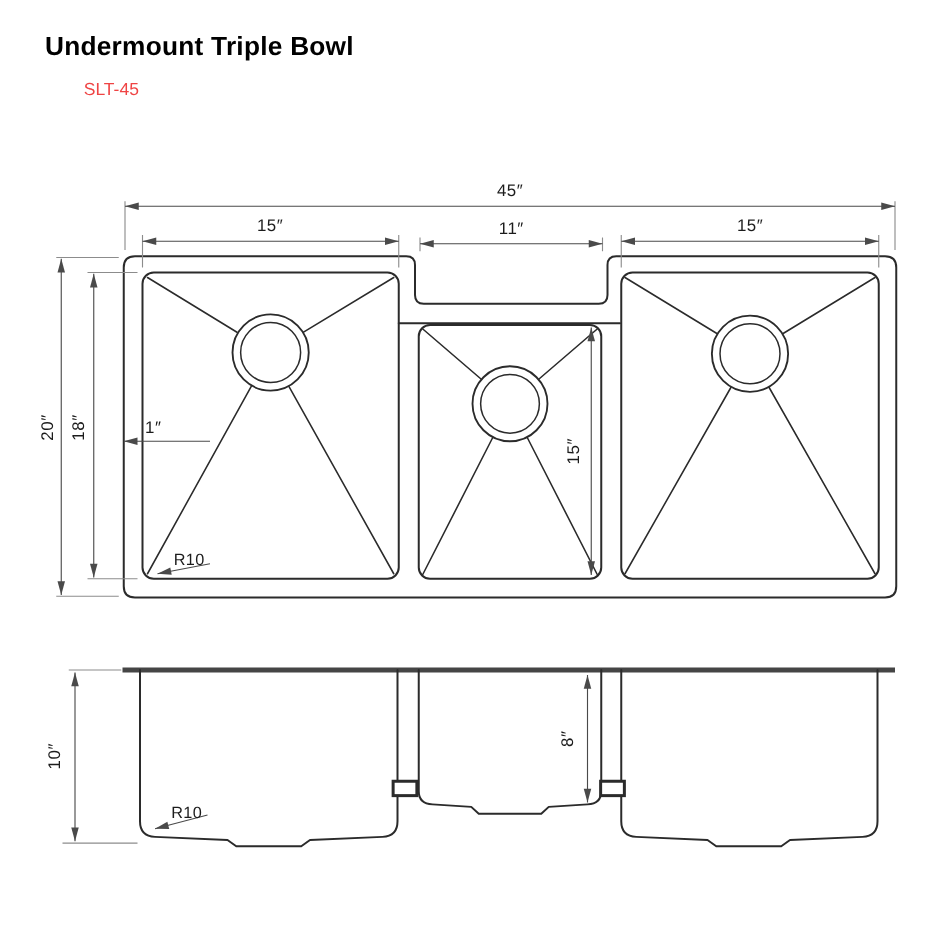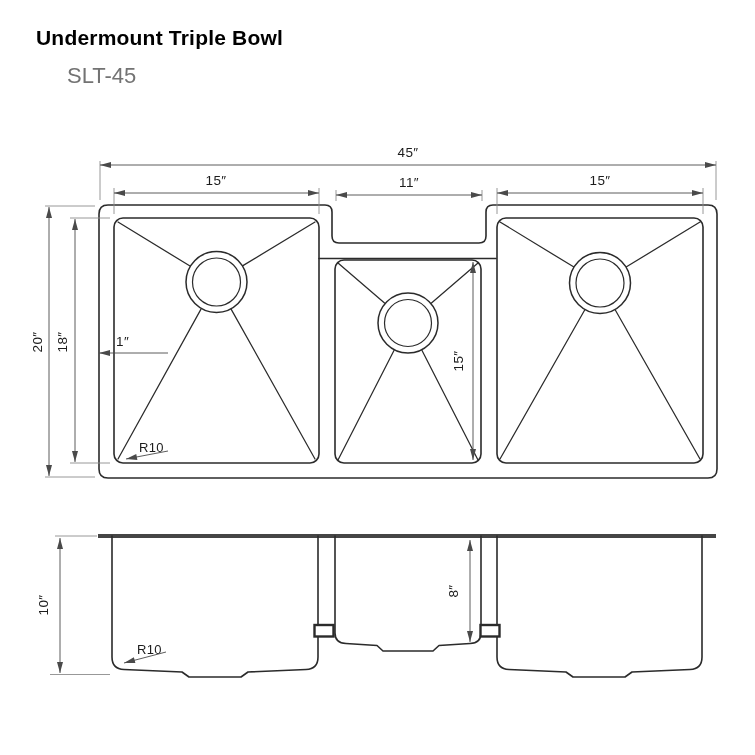--- a/index.html
+++ b/index.html
@@ -1,20 +1,20 @@
 <!DOCTYPE html>
 <html><head>
 <meta charset="utf-8">
 <style>
   html,body{margin:0;padding:0;background:#ffffff;}
   .page{position:relative;width:755px;height:755px;background:#ffffff;overflow:hidden;
         font-family:"Liberation Sans", sans-serif;}
   .title{position:absolute;left:36px;top:26px;font-size:21px;font-weight:700;color:#000;
          letter-spacing:.2px;}
-  .model{position:absolute;left:67px;top:63px;font-size:22px;font-weight:400;color:#737373;}
+  .model{position:absolute;left:67px;top:63px;font-size:14px;font-weight:400;color:#ef4444;}
   svg{position:absolute;left:0;top:0;}
   .outline{fill:none;stroke:#2b2b2b;stroke-width:1.6;stroke-linejoin:round;stroke-linecap:round;}
   .xline{fill:none;stroke:#2b2b2b;stroke-width:1.25;stroke-linecap:round;}
   .circ-outer{fill:none;stroke:#2b2b2b;stroke-width:1.5;}
   .circ-inner{fill:none;stroke:#2b2b2b;stroke-width:1.2;}
   .dim{fill:none;stroke:#4a4a4a;stroke-width:0.9;}
   .ext{fill:none;stroke:#8c8c8c;stroke-width:0.9;}
   .thick{fill:none;stroke:#454545;stroke-width:4;}
   .clip{fill:#ffffff;stroke:#2b2b2b;stroke-width:2.4;}
   .dimtext{fill:#1c1c1c;font-size:13.5px;letter-spacing:.4px;}

